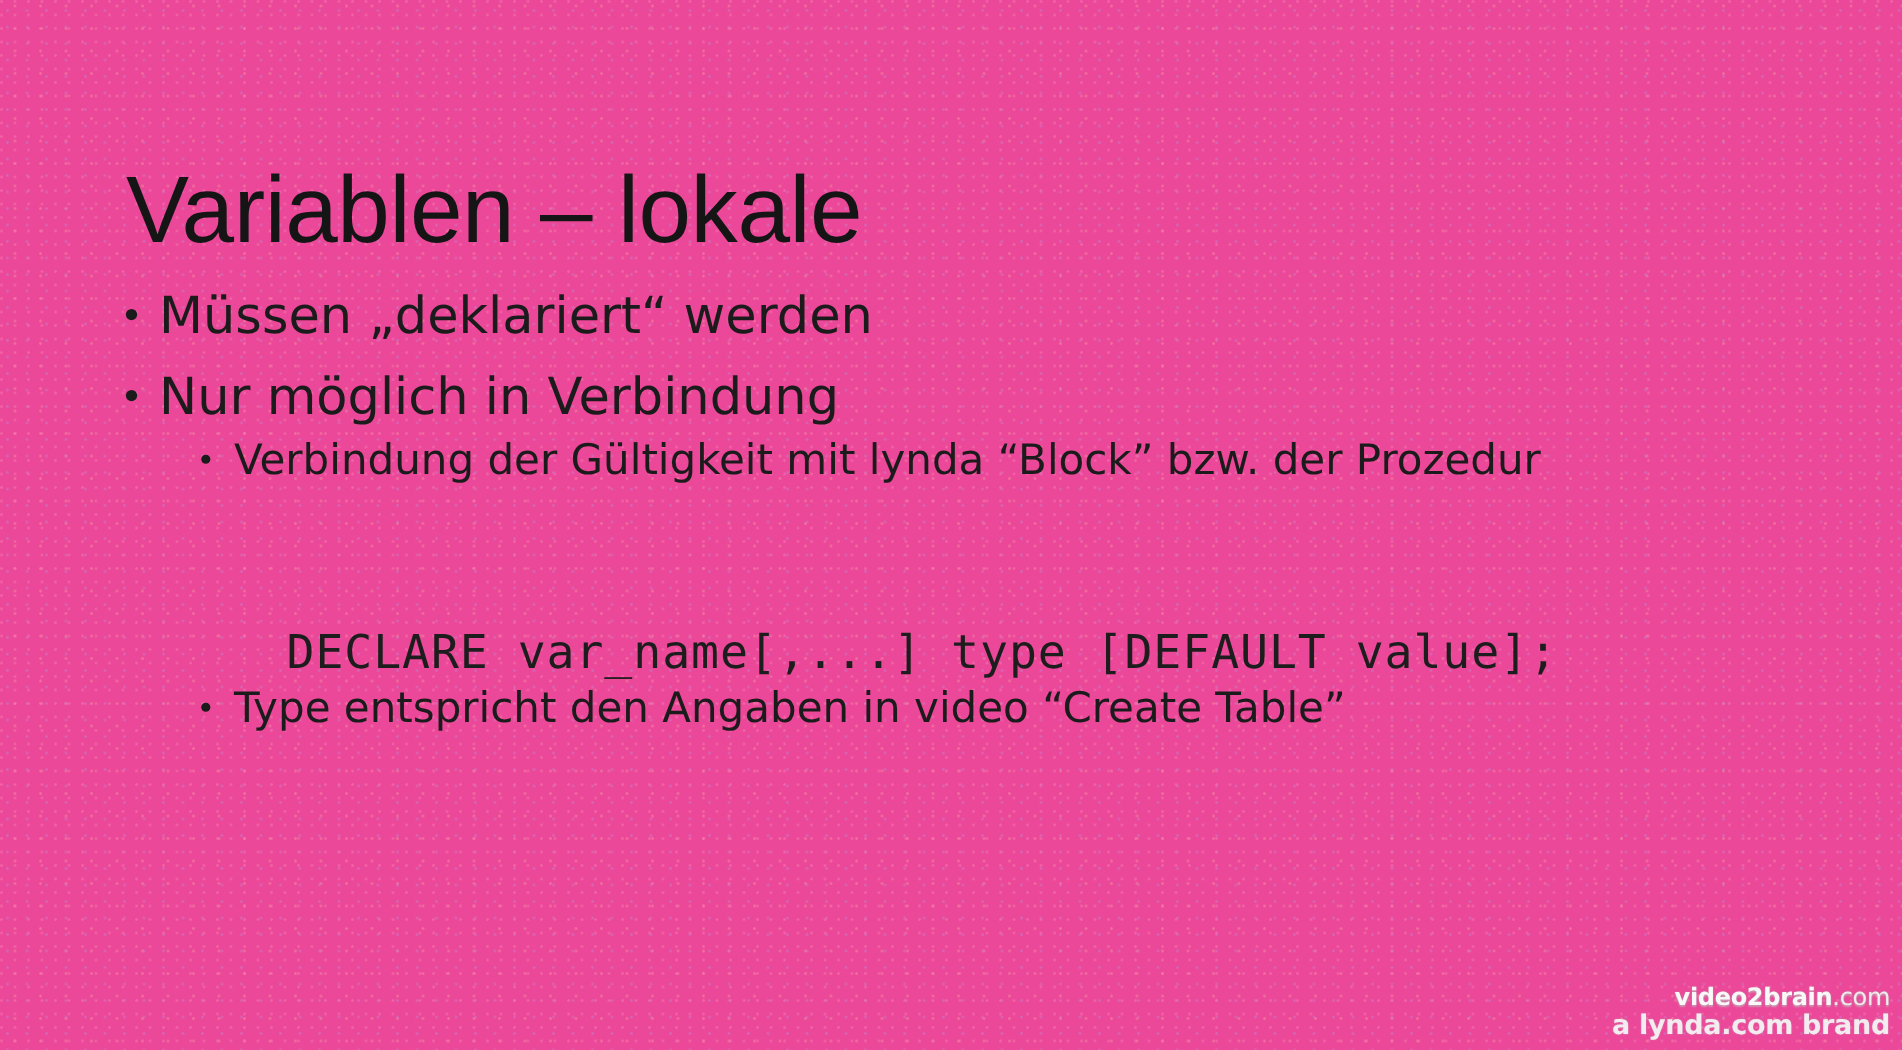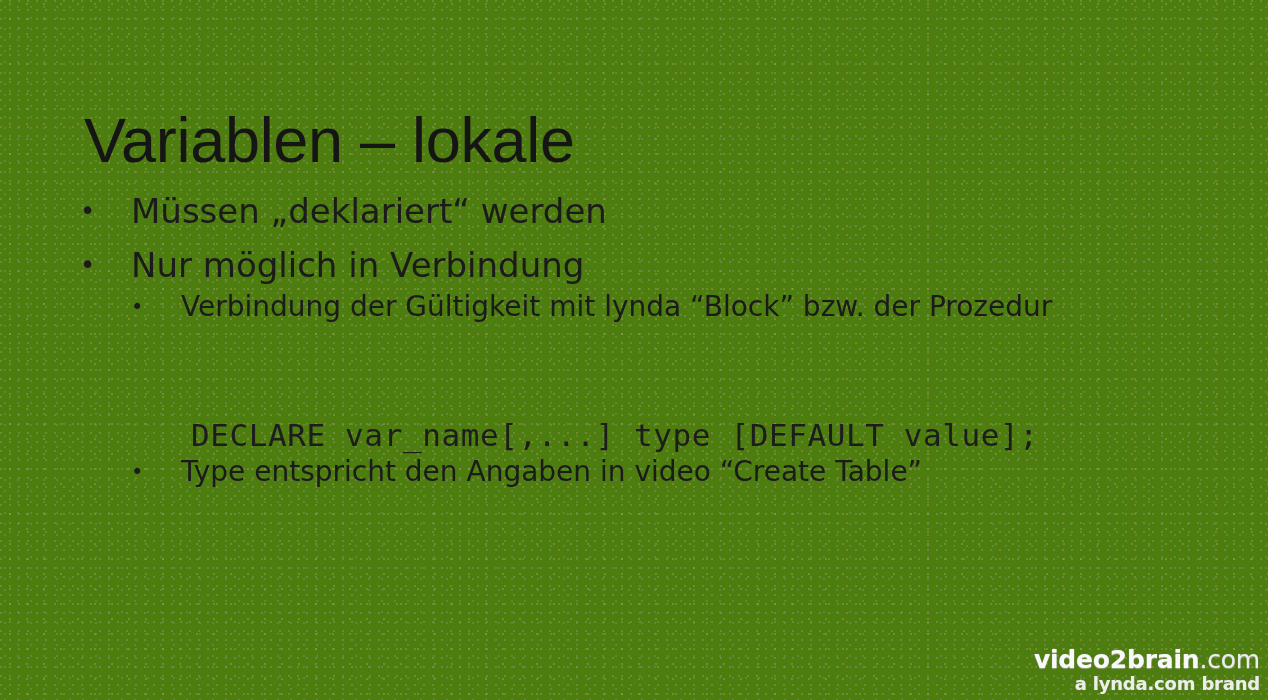--- a/index.html
+++ b/index.html
@@ -11,21 +11,21 @@
     height: 700px;
     overflow: hidden;
     background: #fdfdfb;
     font-family: "Liberation Sans", sans-serif;
   }
 
   #slide {
     position: relative;
     width: 1268px;
     height: 700px;
-    background: #4d7c0f;
+    background: #ec4899;
     overflow: hidden;
   }
 
   
   #noise {
     position: absolute;
     inset: 0;
     pointer-events: none;
     opacity: 0.5;
     background-image:
@@ -70,21 +70,20 @@
 
   .bullet .dot {
     flex: 0 0 auto;
     line-height: 1;
     color: #1b1b1b;
   }
 
   .bullet .txt {
     flex: 0 0 auto;
     line-height: 1;
-    margin-left: 25px;
   }
 
   
   .lvl1 {
     left: 80px;
     font-size: 34px;
   }
   .lvl1 .dot {
     width: 26px;
     font-size: 26px;
@@ -124,21 +123,21 @@
   #watermark {
     position: absolute;
     right: 8px;
     bottom: 6px;
     text-align: right;
     font-family: "DejaVu Sans", sans-serif;
     line-height: 1.12;
     user-select: none;
   }
   #wm-line1 {
-    font-size: 25px;
+    font-size: 16px;
     color: rgba(255,255,255,0.92);
     text-shadow: 0 0 1px rgba(170,170,170,0.85), 0 1px 1px rgba(190,190,190,0.6);
     letter-spacing: -0.2px;
     white-space: nowrap;
   }
   #wm-line1 .wm-strong { font-weight: 700; }
   #wm-line1 .wm-light  { font-weight: 400; color: rgba(255,255,255,0.80); }
   #wm-line2 {
     font-size: 18px;
     font-weight: 700;

